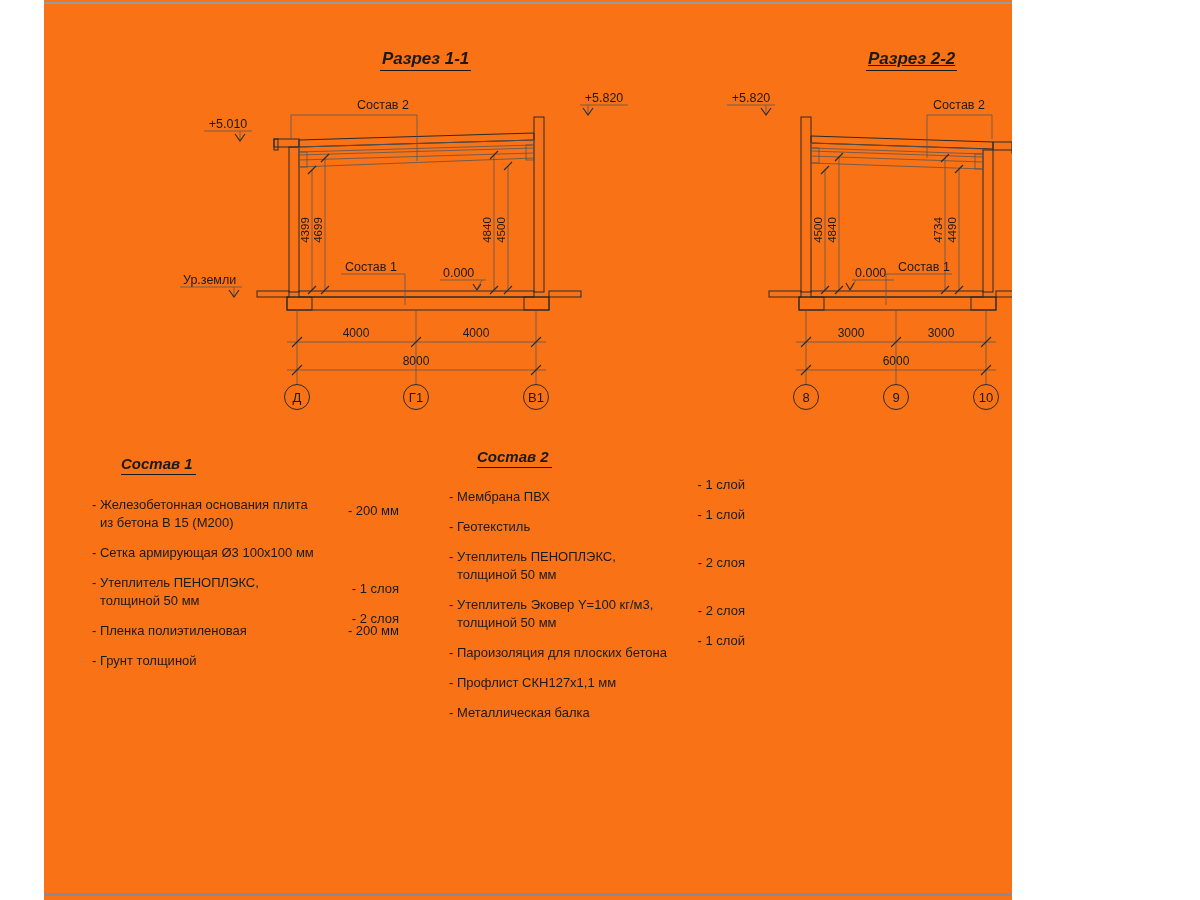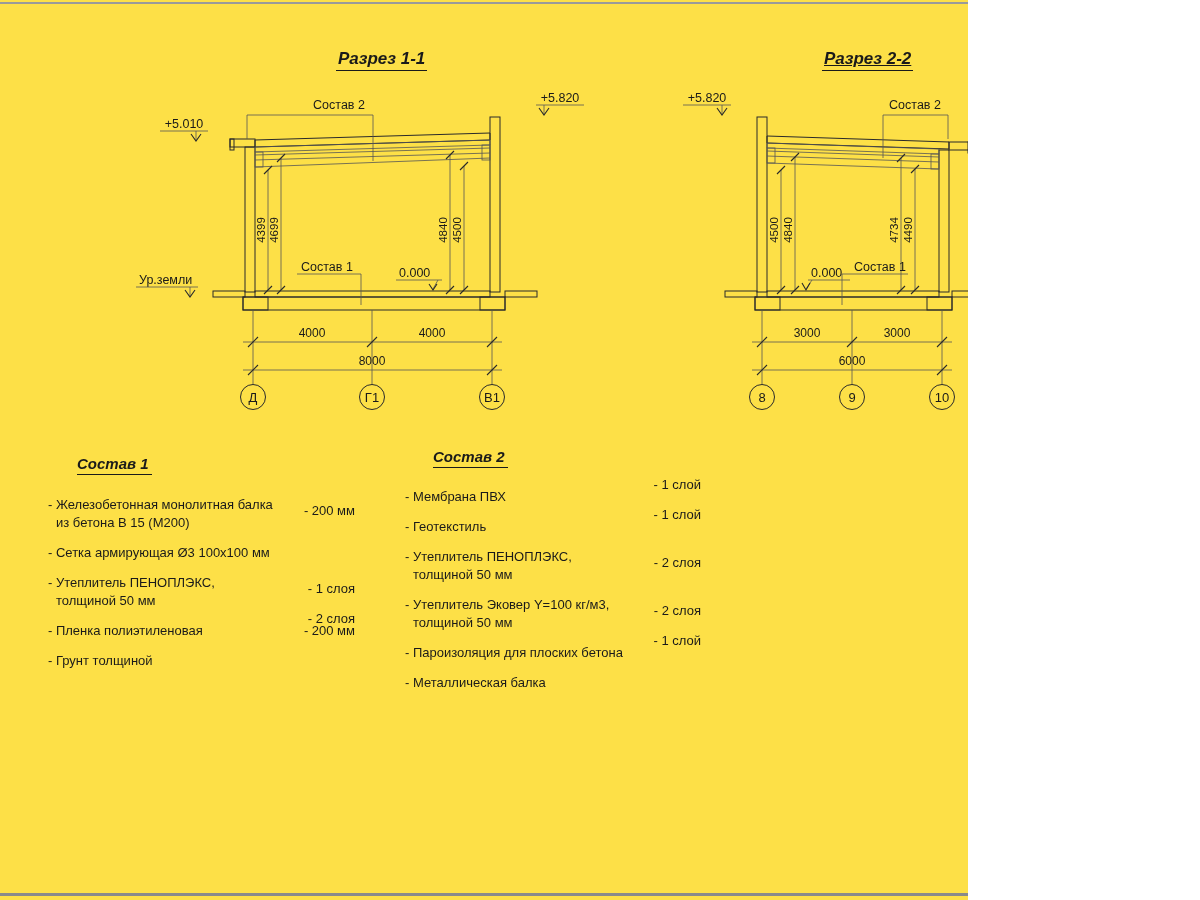--- a/index.html
+++ b/index.html
@@ -1,17 +1,17 @@
 <!DOCTYPE html>
 <html><head>
 <meta charset="utf-8">
 <style>
   html,body{margin:0;padding:0;background:#fff;}
-  #page{position:relative;width:968px;height:900px;background:#fde047;overflow:hidden;
-        font-family:"Liberation Sans",sans-serif;color:#1a1a1a;}
+  #page{position:relative;width:968px;height:900px;background:#f97316;overflow:hidden;
+        font-family:"Liberation Sans",sans-serif;color:#1a1a1a;margin-left:44px;}
   .edge{position:absolute;left:0;width:1200px;background:#9a9a9a;}
   .edge.top{top:2px;height:2px;}
   .edge.bottom{top:893px;height:3px;background:#8a8a8a;}
   .sec-title{position:absolute;font-size:17px;font-style:italic;font-weight:bold;
              border-bottom:1.2px solid #1a1a1a;padding:0 2px 1px 2px;}
   #cad{position:absolute;left:0;top:0;}
   #cad .ln{stroke:#2a2a2a;stroke-width:1;fill:none;}
   #cad .thin{stroke:#555;stroke-width:0.8;fill:none;}
   #cad .tick{stroke:#2a2a2a;stroke-width:1.1;fill:none;}
   #cad text{fill:#1a1a1a;font-family:"Liberation Sans",sans-serif;}
@@ -214,21 +214,21 @@
         <text class="axis" x="852" y="401.5">9</text>
         <text class="axis" x="942" y="401.5">10</text>
       </g>
     </g>
   </svg>
 
   <div class="complist" id="comp1">
     <div class="comp-heading">Состав 1</div>
     <div class="citem">
       <div class="nm">
-          <span class="l">- Железобетонная монолитная балка</span>
+          <span class="l">- Железобетонная основания плита</span>
           <span class="l l2">из бетона В 15 (М200)</span>
         </div>
       <span class="qty">- 200 мм</span>
     </div>
     <div class="citem">
       <div class="nm">
           <span class="l">- Сетка армирующая Ø3 100х100 мм</span>
         </div>
     </div>
     <div class="citem">
@@ -285,17 +285,22 @@
       <span class="qty">- 2 слоя</span>
     </div>
     <div class="citem">
       <div class="nm">
           <span class="l">- Пароизоляция для плоских бетона</span>
         </div>
       <span class="qty">- 1 слой</span>
     </div>
     <div class="citem">
       <div class="nm">
+          <span class="l">- Профлист СКН127х1,1 мм</span>
+        </div>
+    </div>
+    <div class="citem">
+      <div class="nm">
           <span class="l">- Металлическая балка</span>
         </div>
     </div>
   </div>
 </div>
 
 </body></html>

